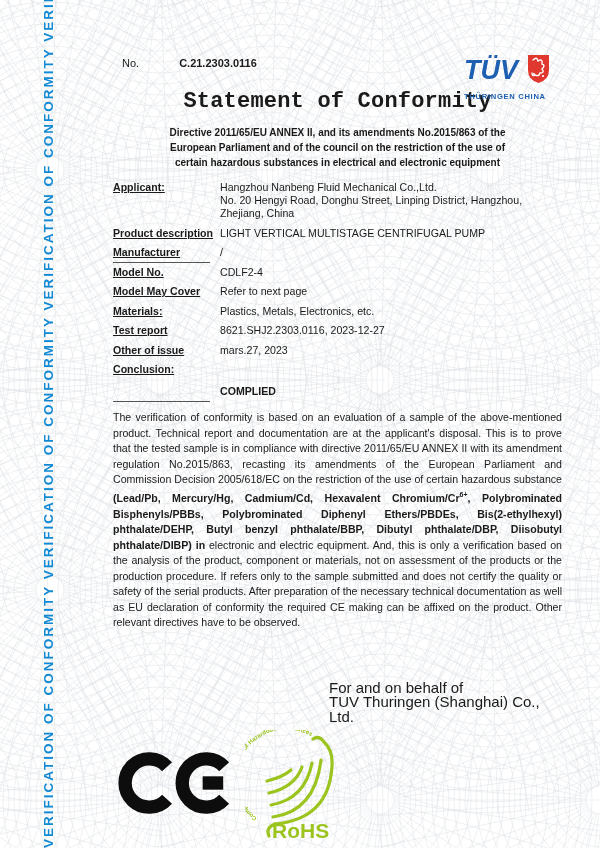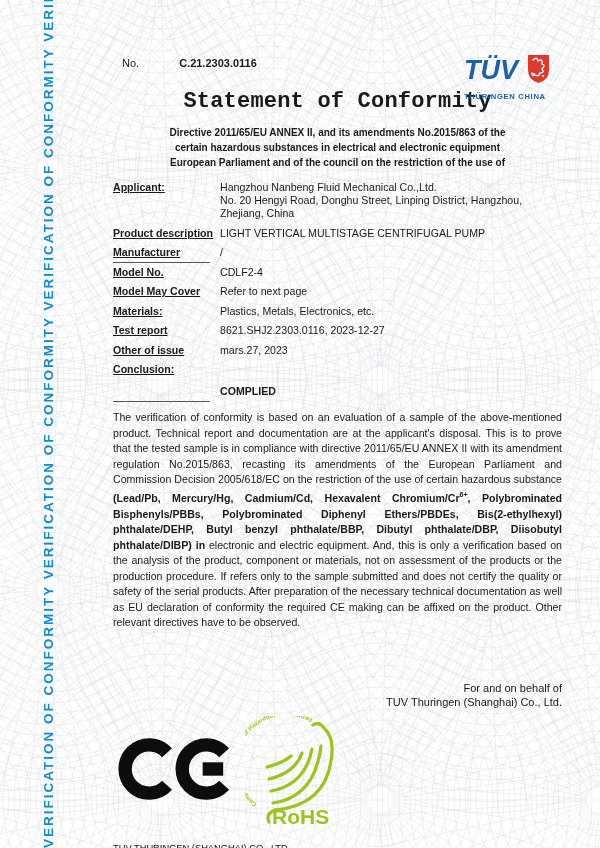--- a/index.html
+++ b/index.html
@@ -41,21 +41,21 @@
   .flabel { width:107px; flex:0 0 107px; font-weight:bold; line-height:13px; position:relative;text-decoration:underline; }
   .fvalue { flex:1; line-height:13px; }
   .fvalue.bold { font-weight:bold;margin-top:22px; }
   .frow.underlined .flabel::after {
     content:""; position:absolute; left:0; bottom:-4px; width:97px; border-bottom:1px solid #555;
   }
 
   .body-text { margin-top:12px; font-size:10.6px; line-height:15.5px; text-align:justify; }
   .body-text b sup { font-size:7px; }
 
-  .behalf { margin-top:50px; margin-left:216px; font-size:11px; line-height:14.5px;text-align:right; }
+  .behalf { margin-top:50px; margin-left:216px; font-size:15px; line-height:14.5px; }
 
   .marks { margin-top:6px; display:flex; align-items:flex-start; margin-left:4px; height:112px; }
   .ce-mark { margin-top:12px; }
   .rohs-mark { margin-left:12px; }
 
   .footer { margin-top:14px; font-size:9.3px; line-height:13.2px; color:#111; }
 </style>
 </head>
 <body>
 
@@ -1383,22 +1383,22 @@
 
     <div class="header-row">
       <span class="no-label">No.</span>
       <span class="cert-no">C.21.2303.0116</span>
     </div>
 
     <div class="doc-title">Statement of Conformity</div>
 
     <div class="directive">
       <div>Directive 2011/65/EU ANNEX II, and its amendments No.2015/863 of the</div>
+      <div>European Parliament and of the council on the restriction of the use of</div>
       <div>certain hazardous substances in electrical and electronic equipment</div>
-      <div>European Parliament and of the council on the restriction of the use of</div>
     </div>
 
     <div class="fields">
       <div class="frow">
         <div class="flabel">Applicant:</div>
         <div class="fvalue">
           <div>Hangzhou Nanbeng Fluid Mechanical Co.,Ltd.</div>
           <div>No. 20 Hengyi Road, Donghu Street, Linping District, Hangzhou, Zhejiang, China</div>
         </div>
       </div>

